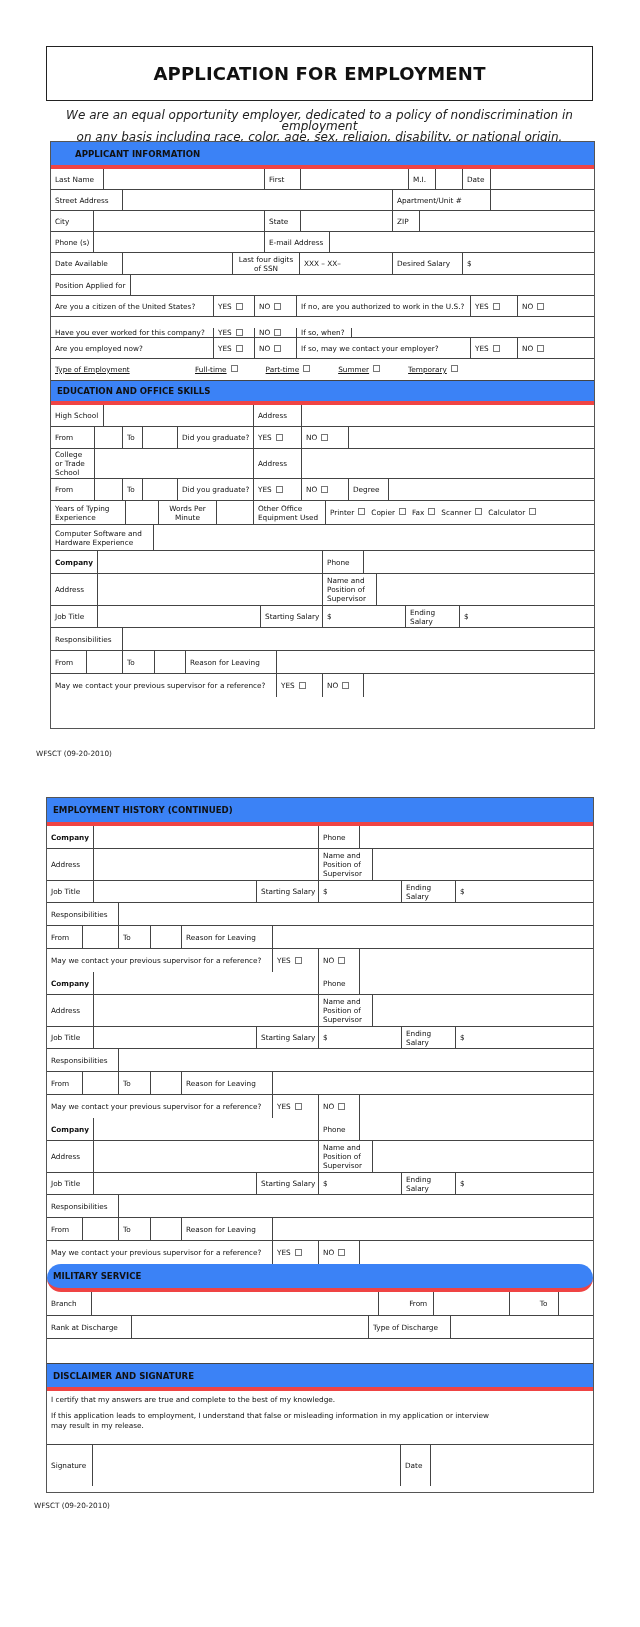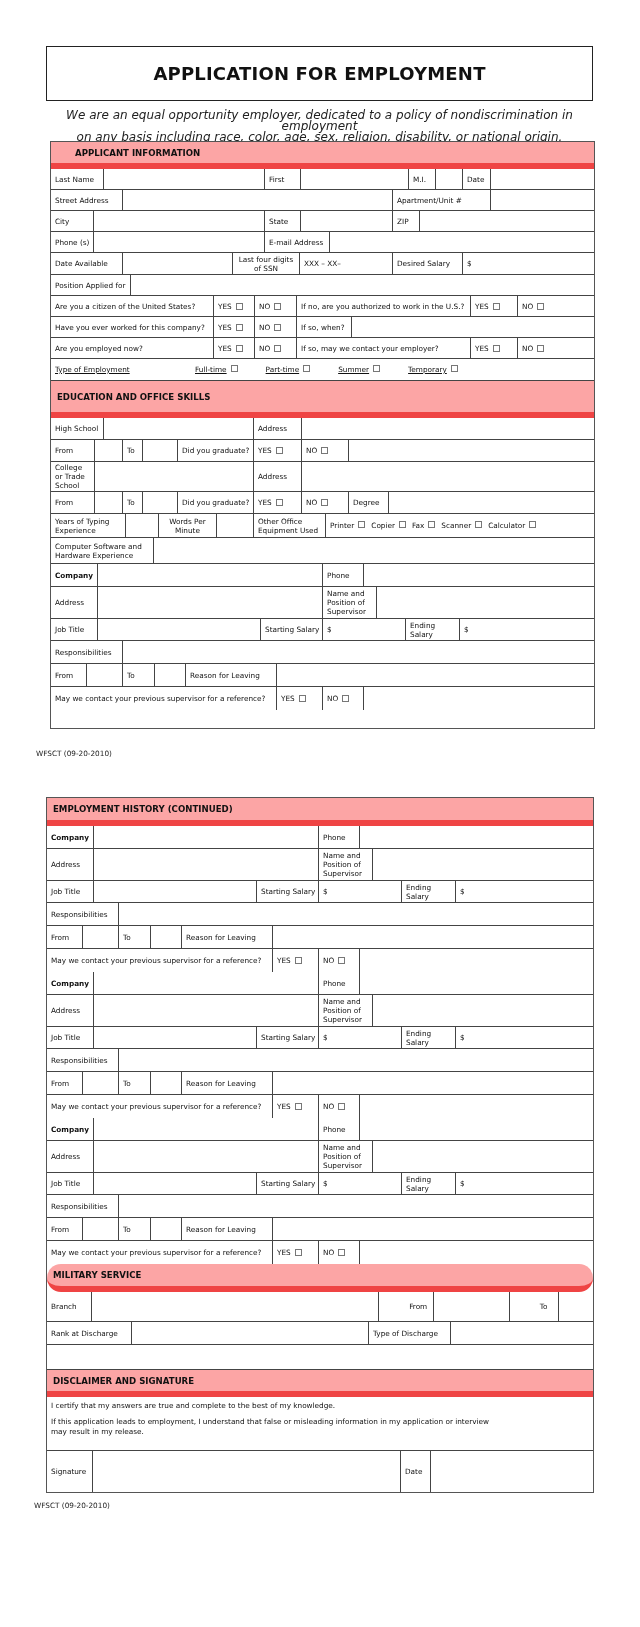--- a/index.html
+++ b/index.html
@@ -11,21 +11,21 @@
   .form{border:1.5px solid #555;box-sizing:border-box;}
   .row{display:flex;border-bottom:1px solid #444;box-sizing:border-box;}
   .row:last-child{border-bottom:none;}
   .c{border-right:1px solid #444;box-sizing:border-box;font-size:7.3px;padding:0 4px;display:flex;align-items:center;line-height:9px;overflow:hidden;white-space:nowrap;}
   .c.wrap{white-space:normal;}
   .c:last-child{border-right:none;}
   .c.f{flex:1;}
   .c.center{justify-content:center;text-align:center;}
   .c.b{font-weight:bold;}
   .c.nob{border-right:none;}
-  .hdr{background:#fca5a5;font-weight:bold;font-size:8.6px;padding-left:6px;display:flex;align-items:center;border-bottom:6px solid #ef4444;box-sizing:border-box;}
+  .hdr{background:#3b82f6;font-weight:bold;font-size:8.6px;padding-left:6px;display:flex;align-items:center;border-bottom:4px solid #ef4444;box-sizing:border-box;}
   .cb{display:inline-block;width:7px;height:7px;border:1px solid #777;margin-left:4px;box-sizing:border-box;vertical-align:middle;background:#fff;}
   .inl{display:inline-flex;margin-right:12px;}
   .foot{font-size:7.3px;color:#222;}
 </style>
 </head>
 <body>
 
 <div class="abs titlebox">
   <h1>APPLICATION FOR EMPLOYMENT</h1>
 </div>
@@ -92,21 +92,21 @@
     <div class="c" style="width:174px">If no, are you authorized to work in the U.S.?</div>
     <div class="c" style="width:47px">
         <span>YES</span>
         <span class="cb"></span>
       </div>
     <div class="c f">
         <span>NO</span>
         <span class="cb"></span>
       </div>
   </div>
-  <div class="row" style="height:21px;">
+  <div class="row" style="height:21px;align-items:flex-end;">
     <div class="c" style="width:163px">Have you ever worked for this company?</div>
     <div class="c" style="width:41px">
         <span>YES</span>
         <span class="cb"></span>
       </div>
     <div class="c" style="width:42px">
         <span>NO</span>
         <span class="cb"></span>
       </div>
     <div class="c" style="width:55px">If so, when?</div>
@@ -147,21 +147,21 @@
           <span>Summer</span>
           <span class="cb"></span>
         </span>
       <span class="inl">
           <span>Temporary</span>
           <span class="cb"></span>
         </span>
     </div>
   </div>
 
-  <div class="hdr" style="height:37px;">EDUCATION AND OFFICE SKILLS</div>
+  <div class="hdr" style="height:24px;">EDUCATION AND OFFICE SKILLS</div>
   <div class="row" style="height:22px;">
     <div class="c" style="width:53px">High School</div>
     <div class="c" style="width:150px"></div>
     <div class="c" style="width:48px">Address</div>
     <div class="c f"></div>
   </div>
   <div class="row" style="height:22px;">
     <div class="c" style="width:44px">From</div>
     <div class="c" style="width:28px"></div>
     <div class="c" style="width:20px">To</div>
@@ -420,21 +420,21 @@
         </div>
     <div class="c" style="width:41px">
           <span>NO</span>
           <span class="cb"></span>
         </div>
     <div class="c f"></div>
   </div>
 </div>
 
   <div class="hdr" style="height:28px;border-radius:14px;">MILITARY SERVICE</div>
-  <div class="row" style="height:30px;gap:26px;">
+  <div class="row" style="height:24px;gap:26px;">
     <div class="c" style="width:47px">Branch</div>
     <div class="c" style="width:275px"></div>
     <div class="c" style="width:30px">From</div>
     <div class="c" style="width:52px"></div>
     <div class="c" style="width:24px">To</div>
     <div class="c f"></div>
   </div>
   <div class="row" style="height:23px;">
     <div class="c" style="width:85px">Rank at Discharge</div>
     <div class="c" style="width:237px"></div>

